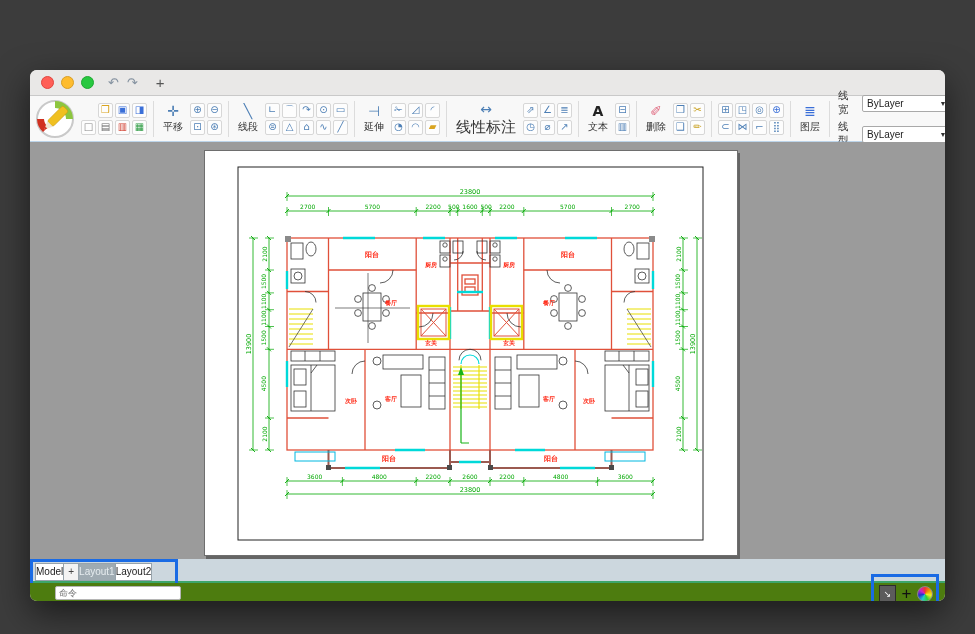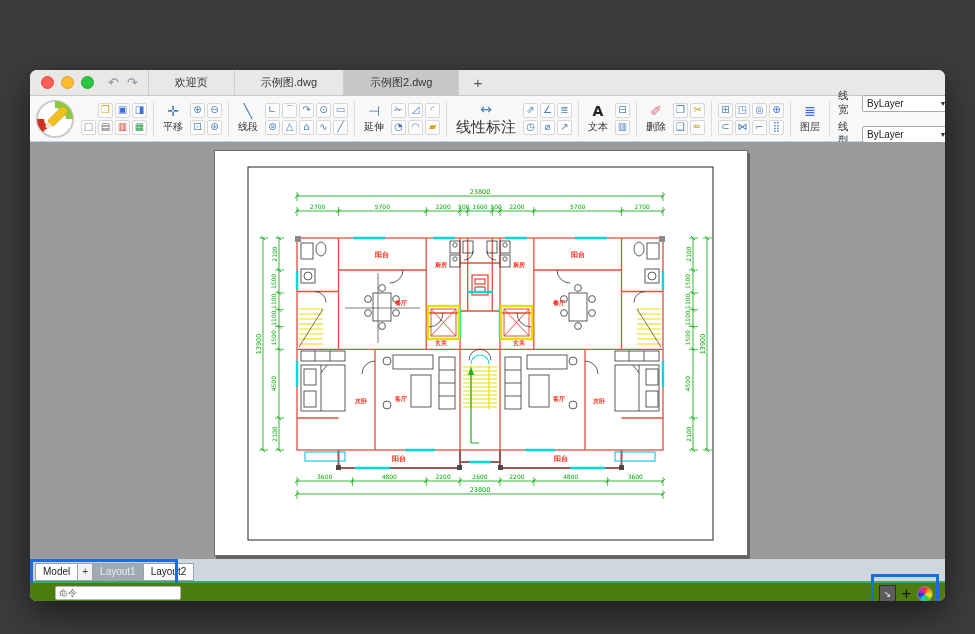--- a/index.html
+++ b/index.html
@@ -37,26 +37,26 @@
   .tbtn span{font-family:"DejaVu Sans",sans-serif;font-size:10px;line-height:1;}
   .tcell-empty{width:15px;height:15px;}
   .ddcol{display:flex;flex-direction:column;gap:3px;margin-left:2px;}
   .ddrow{display:flex;align-items:center;gap:5px;}
   .ddlabel{font-size:10.5px;color:#333;font-weight:normal;}
   .dd{width:88px;height:15px;background:#fff;border:1px solid #a9a9a9;border-radius:2px;display:flex;
       align-items:center;font-size:10px;color:#222;padding:0 4px;justify-content:space-between;}
   .dd .car{font-size:7px;color:#333;}
   
   .canvas{position:relative;height:417px;background:#9b9b9b;overflow:hidden;}
-  .paper{position:absolute;left:184px;top:8px;width:532px;height:404px;background:#ffffff;
+  .paper{position:absolute;left:174px;top:8px;width:532px;height:404px;background:#ffffff;
          border:1px solid #6e6e6e;box-shadow:2px 3px 0 rgba(0,0,0,.35);}
   .paper svg{display:block;}
   
   .mtabs{position:relative;height:22px;background:#ccd7de;display:flex;align-items:flex-end;padding-left:5px;}
-  .mtab{font-size:10px;color:#222;border:1px solid #97a3ab;background:#fff;padding:2px 7px 3px;
+  .mtab{font-size:10px;color:#222;border:1px solid #97a3ab;background:#fff;padding:2px 0 3px;
         margin-right:-1px;white-space:nowrap;}
   .mtab.plus{padding:2px 4px 3px;background:#f3f3f3;color:#444;}
   .mtab.gray{background:#9fabb2;color:#e6ecef;margin-top:28px;}
   .mtab.white{background:#fff;color:#222;}
   .greenline{height:2px;background:#3da56b;}
   .cmdrow{position:relative;height:20px;background:#4d7c0f;display:flex;align-items:center;}
   .cmdinput{margin-left:25px;width:118px;height:12px;border:1px solid #b5b5b5;border-radius:2px;
             background:#fff;font-size:9px;color:#555;padding:0 3px;outline:none;}
   .viewicons{position:absolute;right:12px;top:2px;display:flex;align-items:center;gap:3px;}
   .vi-sq{width:15px;height:15px;background:#5c5c5c;border:1px solid #2d2d2d;color:#fff;display:flex;
@@ -73,25 +73,20 @@
 <div class="win">
 
   <div class="titlebar">
     <div class="lights">
       <span class="light l-red"></span>
       <span class="light l-yellow"></span>
       <span class="light l-green"></span>
     </div>
     <span class="histbtn">↶</span>
     <span class="histbtn">↷</span>
-    <div class="tabs">
-        <div class="tab">欢迎页</div>
-        <div class="tab">示例图.dwg</div>
-        <div class="tab active">示例图2.dwg</div>
-      </div>
     <span class="newtab">+</span>
   </div>
 
   <div class="toolbar">
     <svg class="logo" viewBox="0 0 40 40">
       <circle cx="20" cy="20" r="18" fill="#fff" stroke="#c9c9c9" stroke-width="2"></circle>
       <path d="M20,2 a18,18 0 0 1 18,18 l-7,0 a11,11 0 0 0 -11,-11 z" fill="#8dc63f"></path>
       <path d="M2,20 a18,18 0 0 0 6,13 l5,-5 a11,11 0 0 1 -4,-8 z" fill="#d03020"></path>
       <g transform="rotate(45 20 20)">
         <rect x="16" y="5" width="8" height="22" rx="2" fill="#f0c020" stroke="#c89a10" stroke-width=".6"></rect>

